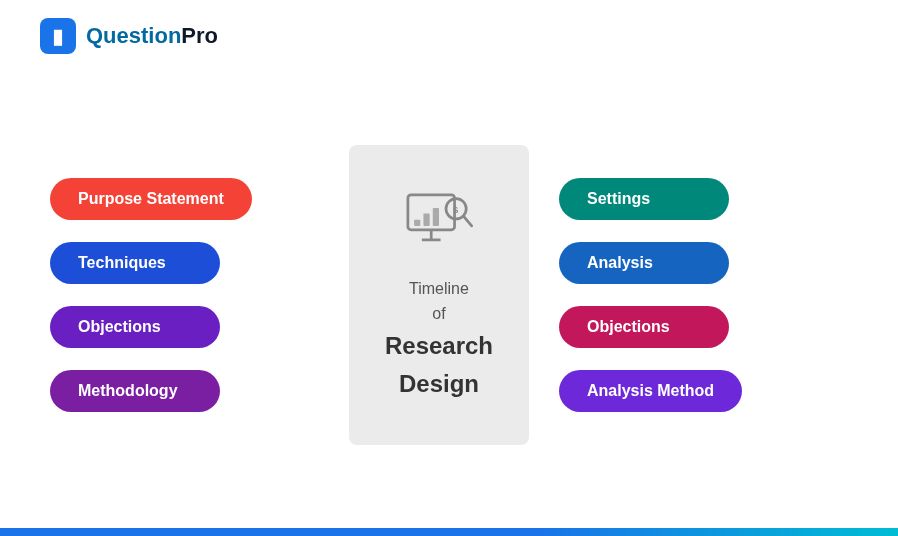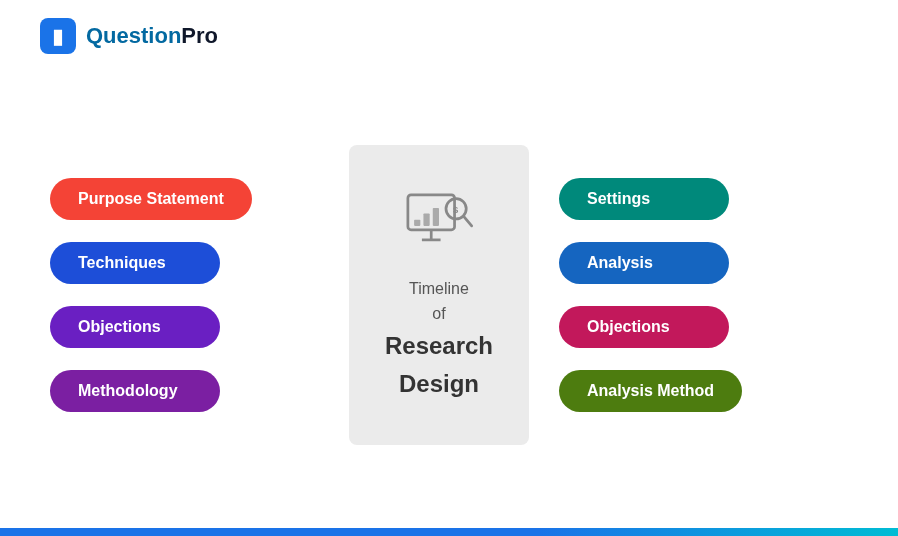--- a/index.html
+++ b/index.html
@@ -117,21 +117,21 @@
     }
 
     .pill-red { background: #f44336; }
     .pill-pink { background: #1d4ed8; }
     .pill-purple-dark { background: #7b1fa2; }
     .pill-purple { background: #6a1fc2; }
 
     .pill-teal { background: #00897b; }
     .pill-blue { background: #1565c0; }
     .pill-magenta { background: #c2185b; }
-    .pill-cyan { background: #4d7c0f; }
+    .pill-cyan { background: #6d28d9; }
 
     
     .bottom-bar {
       position: absolute;
       bottom: 0;
       left: 0;
       right: 0;
       height: 8px;
       background: linear-gradient(to right, #1a73e8 60%, #00bcd4 100%);
     }

